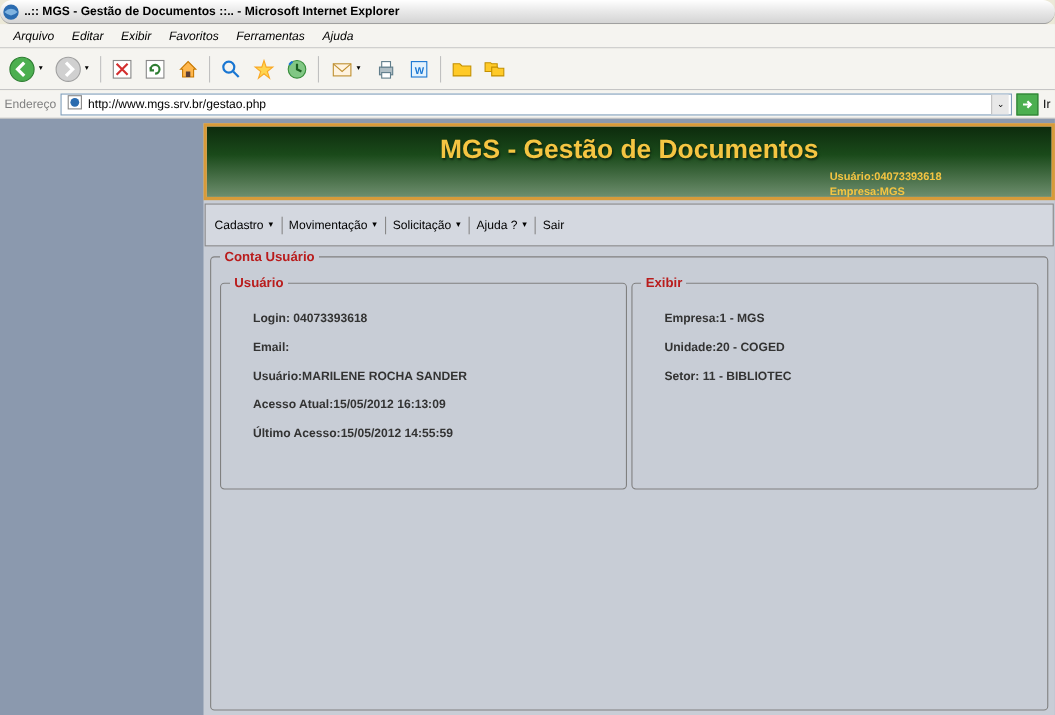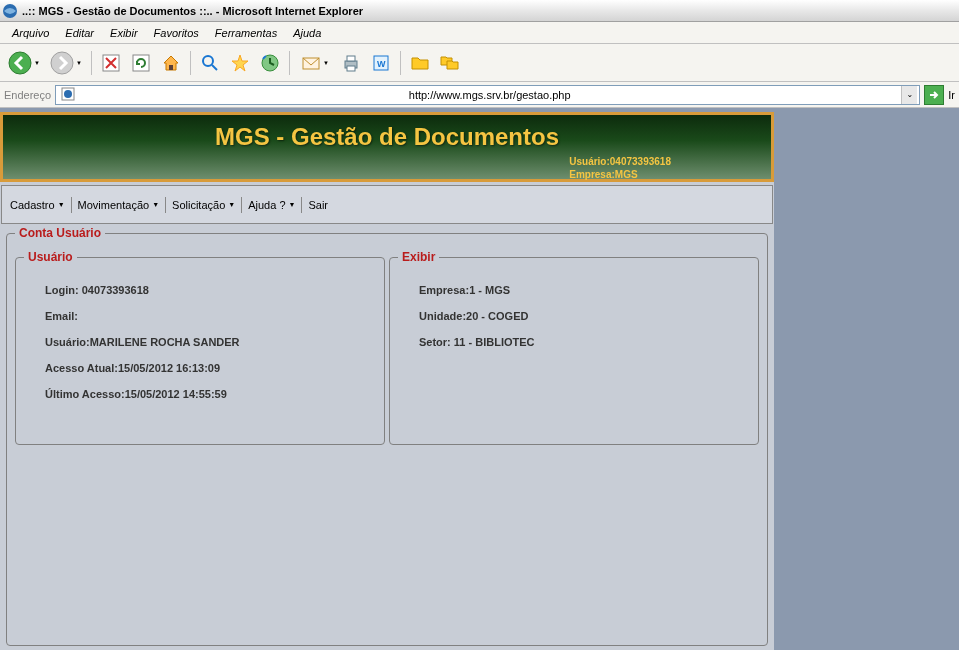--- a/index.html
+++ b/index.html
@@ -14,20 +14,21 @@
     overflow: hidden;
   }
   
   .titlebar {
     background: linear-gradient(to bottom, #ffffff 0%, #e8e8e8 50%, #d4d4d4 100%);
     border-bottom: 1px solid #a0a0a0;
     height: 22px;
     display: flex;
     align-items: center;
     padding: 0 2px;
+    border-radius: 11px;
   }
   .titlebar-icon {
     width: 16px;
     height: 16px;
     margin-right: 4px;
   }
   .titlebar-text {
     font-size: 11px;
     color: #000;
     font-weight: bold;
@@ -102,21 +103,20 @@
     border: 1px solid #7f9db9;
     height: 20px;
     padding: 0 2px;
   }
   .addr-input input {
     flex: 1;
     border: none;
     outline: none;
     font-size: 11px;
     font-family: Tahoma, Arial, sans-serif;
-    text-align: center;
   }
   .addr-dd {
       width:16px;
       height:18px;
       background: #e8e8e8;
       border-left: 1px solid #c0c0c0;
       display:flex;
       align-items:center;
       justify-content:center;
       font-size:8px;
@@ -135,21 +135,21 @@
     cursor: pointer;
   }
   .go-label {
     font-size: 11px;
   }
   
   .content-area {
     background: #8b99ae;
     height: 542px;
     display: flex;
-    justify-content: flex-start;
+    justify-content: flex-end;
     padding-top: 4px;
   }
   .page {
     width: 774px;
     background: #c8cdd6;
   }
   
   .banner {
     height: 70px;
     border: 3px solid #d89b3a;

